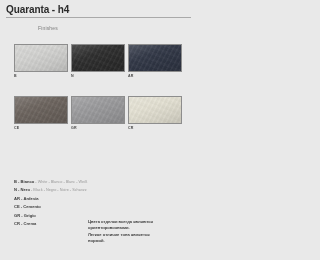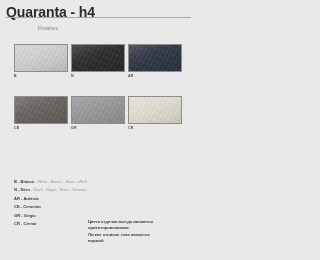--- a/index.html
+++ b/index.html
@@ -25,21 +25,21 @@
   .header {
     position: absolute;
     left: 0;
     top: 0;
     width: 197px;
   }
   .title {
     position: absolute;
     left: 6px;
     top: 4px;
-    font-size: 14px;
+    font-size: 10px;
     font-weight: bold;
     color: #2b2b2b;
     letter-spacing: -0.1px;
     white-space: nowrap;
   }
   .title-rule {
     position: absolute;
     left: 6px;
     top: 17px;
     width: 185px;

